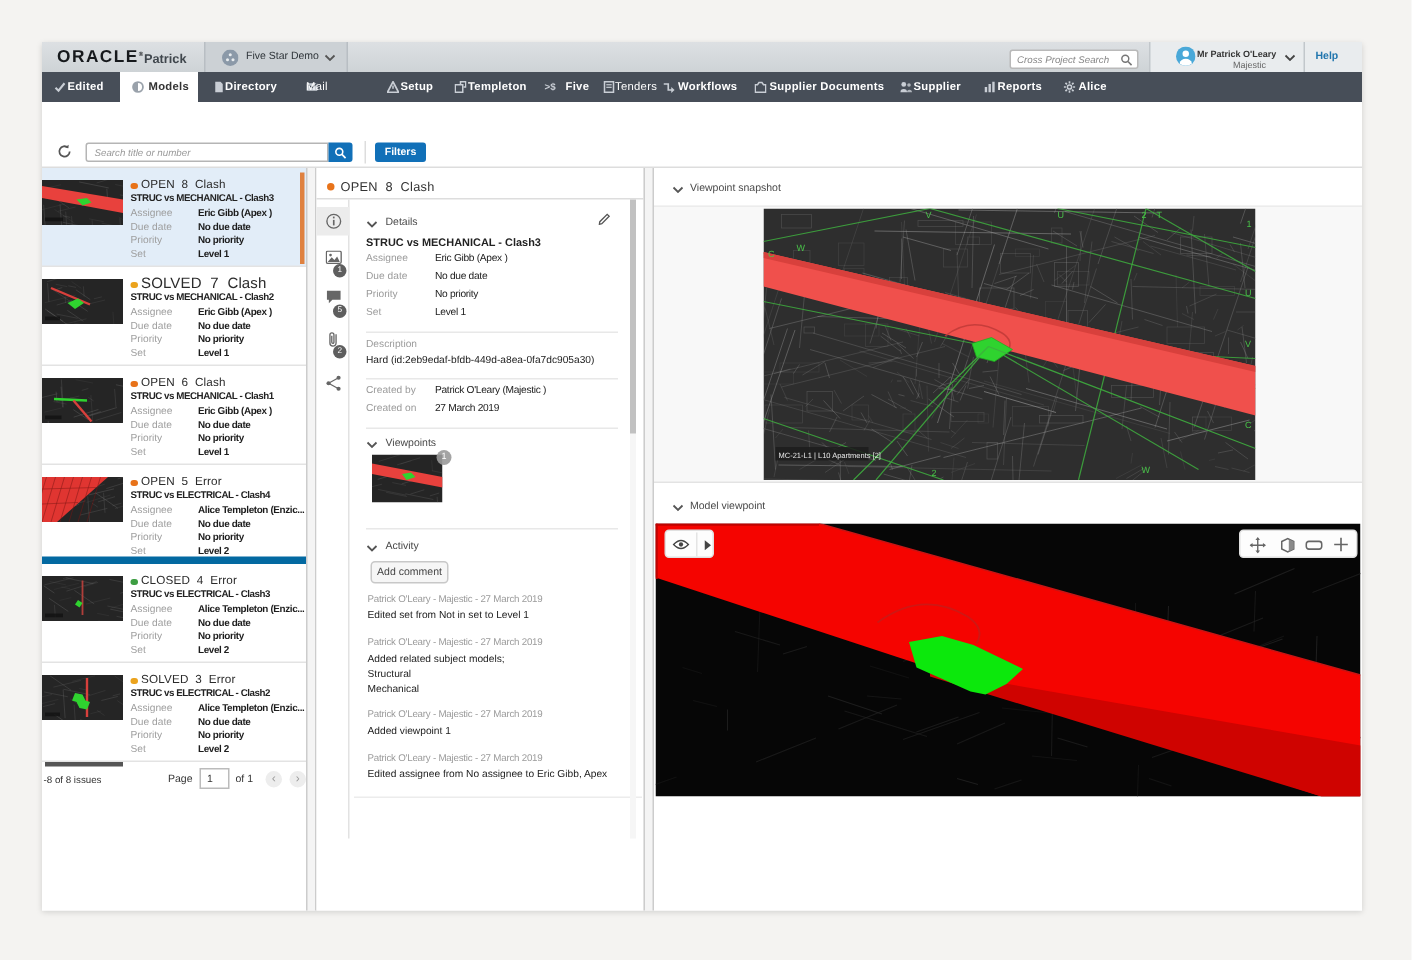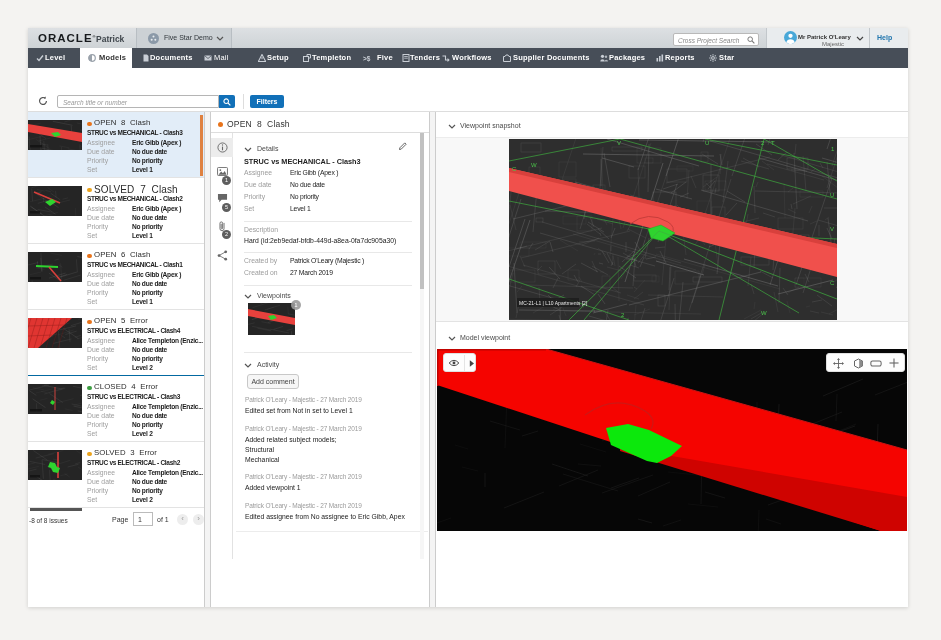--- a/index.html
+++ b/index.html
@@ -61,34 +61,34 @@
     <div class="abs" style="left:841px;top:0;width:1px;height:20px;background:#c2c7cb"></div>
     <div class="abs" style="left:849px;top:6px;font-size:7px;font-weight:bold;color:#2176ae">Help</div>
   </div>
 
   <div class="abs" style="left:0;top:20px;width:880px;height:20px;background:#474e58">
     <div class="abs" style="left:8px;top:6px">
         <svg width="8" height="8" viewBox="0 0 8 8">
           <path d="M1 4.5 L3 6.5 L7 1.5" fill="none" stroke="#c9ced5" stroke-width="1.4"></path>
         </svg>
       </div>
-      <div class="abs" style="left:17px;top:5px;font-size:7.5px;font-weight:bold;color:#fff;letter-spacing:0.2px">Level</div>
+      <div class="abs" style="left:17px;top:5px;font-size:7.5px;font-weight:bold;color:#fff;letter-spacing:0.2px">Edited</div>
       <div class="abs" style="left:114px;top:6px">
         <svg width="8" height="8" viewBox="0 0 8 8">
           <path d="M1.5 0.5 h3.5 l1.5 1.5 v5.5 h-5 Z" fill="#c9ced5"></path>
         </svg>
       </div>
-      <div class="abs" style="left:122px;top:5px;font-size:7.5px;font-weight:bold;color:#fff;letter-spacing:0.2px">Documents</div>
+      <div class="abs" style="left:122px;top:5px;font-size:7.5px;font-weight:bold;color:#fff;letter-spacing:0.2px">Directory</div>
       <div class="abs" style="left:176px;top:6px">
         <svg width="8" height="8" viewBox="0 0 8 8">
           <rect x="0.5" y="1.5" width="7" height="5" fill="#c9ced5"></rect>
           <path d="M0.5 1.5 L4 4.5 L7.5 1.5" fill="none" stroke="#49505a" stroke-width="0.8"></path>
         </svg>
       </div>
-      <div class="abs" style="left:186px;top:5px;font-size:7.5px;font-weight:normal;color:#fff;letter-spacing:0.2px">Mail</div>
+      <div class="abs" style="left:176px;top:5px;font-size:7.5px;font-weight:normal;color:#fff;letter-spacing:0.2px">Mail</div>
       <div class="abs" style="left:230px;top:6px">
         <svg width="8" height="8" viewBox="0 0 8 8">
           <path d="M4 0.5 L7.7 7.5 H0.3 Z" fill="none" stroke="#c9ced5" stroke-width="1.1"></path>
           <rect x="3.5" y="3" width="1" height="2.2" fill="#c9ced5"></rect>
         </svg>
       </div>
       <div class="abs" style="left:239px;top:5px;font-size:7.5px;font-weight:bold;color:#fff;letter-spacing:0.2px">Setup</div>
       <div class="abs" style="left:275px;top:6px">
         <svg width="8" height="8" viewBox="0 0 8 8">
           <rect x="0.5" y="2.5" width="5" height="5" fill="none" stroke="#c9ced5" stroke-width="1"></rect>
@@ -98,21 +98,21 @@
       <div class="abs" style="left:284px;top:5px;font-size:7.5px;font-weight:bold;color:#fff;letter-spacing:0.2px">Templeton</div>
       <div class="abs" style="left:335px;top:6.5px;font-size:6.5px;font-weight:bold;color:#c9ced5;line-height:7px">&gt;$</div>
       <div class="abs" style="left:349px;top:5px;font-size:7.5px;font-weight:bold;color:#fff;letter-spacing:0.2px">Five</div>
       <div class="abs" style="left:374px;top:6px">
         <svg width="8" height="8" viewBox="0 0 8 8">
           <rect x="1" y="0.5" width="6" height="7" fill="none" stroke="#c9ced5" stroke-width="1"></rect>
           <line x1="2.2" y1="2.5" x2="5.8" y2="2.5" stroke="#c9ced5" stroke-width="0.8"></line>
           <line x1="2.2" y1="4.2" x2="5.8" y2="4.2" stroke="#c9ced5" stroke-width="0.8"></line>
         </svg>
       </div>
-      <div class="abs" style="left:382px;top:5px;font-size:7.5px;font-weight:bold;color:#fff;letter-spacing:0.2px">Tenders</div>
+      <div class="abs" style="left:382px;top:5px;font-size:7.5px;font-weight:normal;color:#fff;letter-spacing:0.2px">Tenders</div>
       <div class="abs" style="left:414px;top:6px">
         <svg width="8" height="8" viewBox="0 0 8 8">
           <path d="M0.5 2 h3 v4 h3" fill="none" stroke="#c9ced5" stroke-width="1.1"></path>
           <path d="M5.5 4 L7.7 6 L5.5 8 Z" fill="#c9ced5"></path>
         </svg>
       </div>
       <div class="abs" style="left:424px;top:5px;font-size:7.5px;font-weight:bold;color:#fff;letter-spacing:0.2px">Workflows</div>
       <div class="abs" style="left:475px;top:6px">
         <svg width="8" height="8" viewBox="0 0 8 8">
           <path d="M0.5 7.5 v-5 l1.5 0 l1 -1.5 l2 0 l1 1.5 l1.5 0 v5 Z" fill="none" stroke="#c9ced5" stroke-width="1"></path>
@@ -120,21 +120,21 @@
       </div>
       <div class="abs" style="left:485px;top:5px;font-size:7.5px;font-weight:bold;color:#fff;letter-spacing:0.2px">Supplier Documents</div>
       <div class="abs" style="left:572px;top:6px">
         <svg width="8" height="8" viewBox="0 0 8 8">
           <circle cx="2.5" cy="2.3" r="1.6" fill="#c9ced5"></circle>
           <path d="M0.3 7.5 a2.2 2.2 0 0 1 4.4 0 Z" fill="#c9ced5"></path>
           <circle cx="6" cy="2.7" r="1.2" fill="#c9ced5" opacity="0.8"></circle>
           <path d="M4.6 7.5 a1.7 1.7 0 0 1 3.4 0 Z" fill="#c9ced5" opacity="0.8"></path>
         </svg>
       </div>
-      <div class="abs" style="left:581px;top:5px;font-size:7.5px;font-weight:bold;color:#fff;letter-spacing:0.2px">Packages</div>
+      <div class="abs" style="left:581px;top:5px;font-size:7.5px;font-weight:bold;color:#fff;letter-spacing:0.2px">Supplier</div>
       <div class="abs" style="left:628px;top:6px">
         <svg width="8" height="8" viewBox="0 0 8 8">
           <rect x="0.5" y="4" width="1.6" height="3.5" fill="#c9ced5"></rect>
           <rect x="3" y="2" width="1.6" height="5.5" fill="#c9ced5"></rect>
           <rect x="5.5" y="0.5" width="1.6" height="7" fill="#c9ced5"></rect>
         </svg>
       </div>
       <div class="abs" style="left:637px;top:5px;font-size:7.5px;font-weight:bold;color:#fff;letter-spacing:0.2px">Reports</div>
       <div class="abs" style="left:681px;top:6px">
         <svg width="8" height="8" viewBox="0 0 8 8">
@@ -144,21 +144,21 @@
             <line x1="4" y1="6.4" x2="4" y2="7.8"></line>
             <line x1="0.2" y1="4" x2="1.6" y2="4"></line>
             <line x1="6.4" y1="4" x2="7.8" y2="4"></line>
             <line x1="1.3" y1="1.3" x2="2.3" y2="2.3"></line>
             <line x1="5.7" y1="5.7" x2="6.7" y2="6.7"></line>
             <line x1="1.3" y1="6.7" x2="2.3" y2="5.7"></line>
             <line x1="5.7" y1="2.3" x2="6.7" y2="1.3"></line>
           </g>
         </svg>
       </div>
-      <div class="abs" style="left:691px;top:5px;font-size:7.5px;font-weight:bold;color:#fff;letter-spacing:0.2px">Star</div>
+      <div class="abs" style="left:691px;top:5px;font-size:7.5px;font-weight:bold;color:#fff;letter-spacing:0.2px">Alice</div>
       <div class="abs" style="left:52px;top:0;width:52px;height:20px;background:#fff">
         <div class="abs" style="left:7.5px;top:6px">
           <svg width="8" height="8" viewBox="0 0 8 8">
             <circle cx="4" cy="4" r="3.3" fill="none" stroke="#9aa2ab" stroke-width="1.2"></circle>
             <path d="M4 0.7 a3.3 3.3 0 0 0 0 6.6 Z" fill="#9aa2ab"></path>
           </svg>
         </div>
         <div class="abs" style="left:19px;top:5px;font-size:7.5px;font-weight:bold;color:#333;letter-spacing:0.2px">Models</div>
       </div>
   </div>
@@ -310,21 +310,21 @@
 <div style="position:absolute;left:59px;top:17px;font-size:6.5px;font-weight:bold;color:#222;letter-spacing:-0.3px;white-space:nowrap">STRUC vs MECHANICAL - Clash1</div>
 <div class="ilbl" style="top:27px">Assignee</div>
         <div class="ival" style="top:27px">Eric Gibb (Apex )</div>
         <div class="ilbl" style="top:36px">Due date</div>
         <div class="ival" style="top:36px">No due date</div>
         <div class="ilbl" style="top:45px">Priority</div>
         <div class="ival" style="top:45px">No priority</div>
         <div class="ilbl" style="top:54px">Set</div>
         <div class="ival" style="top:54px">Level 1</div>
       </div>
-      <div style="position:absolute;left:0;top:198px;width:176px;height:66px;border-bottom:1px solid #0369a1">
+      <div style="position:absolute;left:0;top:198px;width:176px;height:66px;border-bottom:5px solid #0369a1">
 <div style="position:absolute;left:0;top:8px;width:54px;height:30px">
           <svg width="54" height="30" viewBox="0 0 54 30" style="display:block">
             <rect width="54" height="30" fill="#252525"></rect>
             <line x1="14.0" y1="20.6" x2="29.0" y2="15.9" stroke="#8a8a8a" stroke-width="0.5" opacity="0.27"></line>
             <line x1="46.9" y1="19.2" x2="53.0" y2="17.4" stroke="#8a8a8a" stroke-width="0.5" opacity="0.24"></line>
             <line x1="11.6" y1="8.8" x2="5.5" y2="10.3" stroke="#8a8a8a" stroke-width="0.5" opacity="0.28"></line>
             <line x1="53.9" y1="29.8" x2="59.2" y2="28.2" stroke="#8a8a8a" stroke-width="0.5" opacity="0.30"></line>
             <line x1="48.0" y1="7.9" x2="31.1" y2="12.0" stroke="#8a8a8a" stroke-width="0.5" opacity="0.34"></line>
             <line x1="42.9" y1="7.7" x2="55.1" y2="3.9" stroke="#8a8a8a" stroke-width="0.5" opacity="0.29"></line>
             <line x1="30.5" y1="12.9" x2="31.9" y2="32.8" stroke="#8a8a8a" stroke-width="0.5" opacity="0.27"></line>

